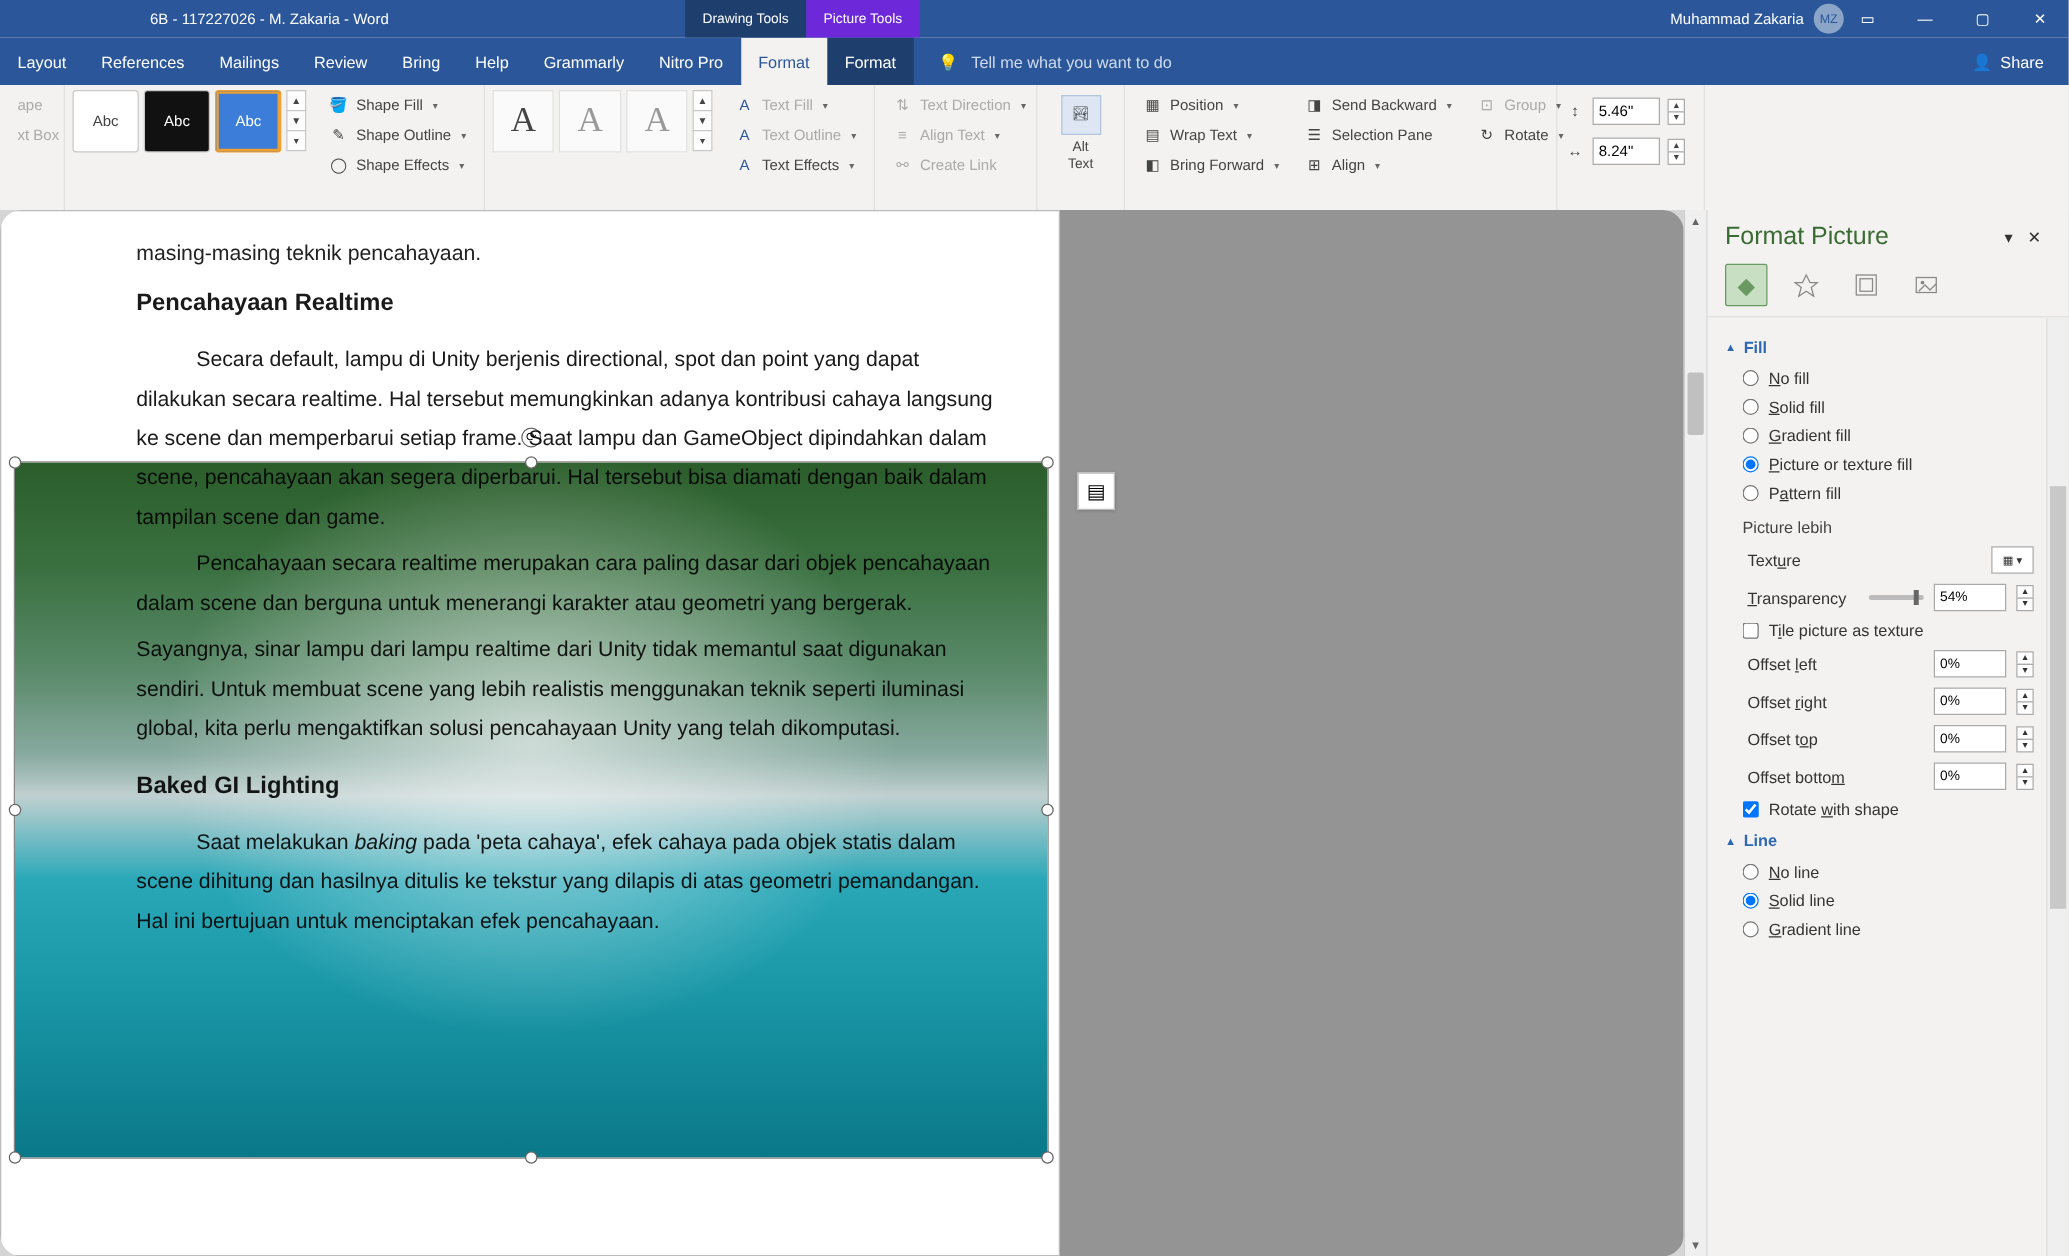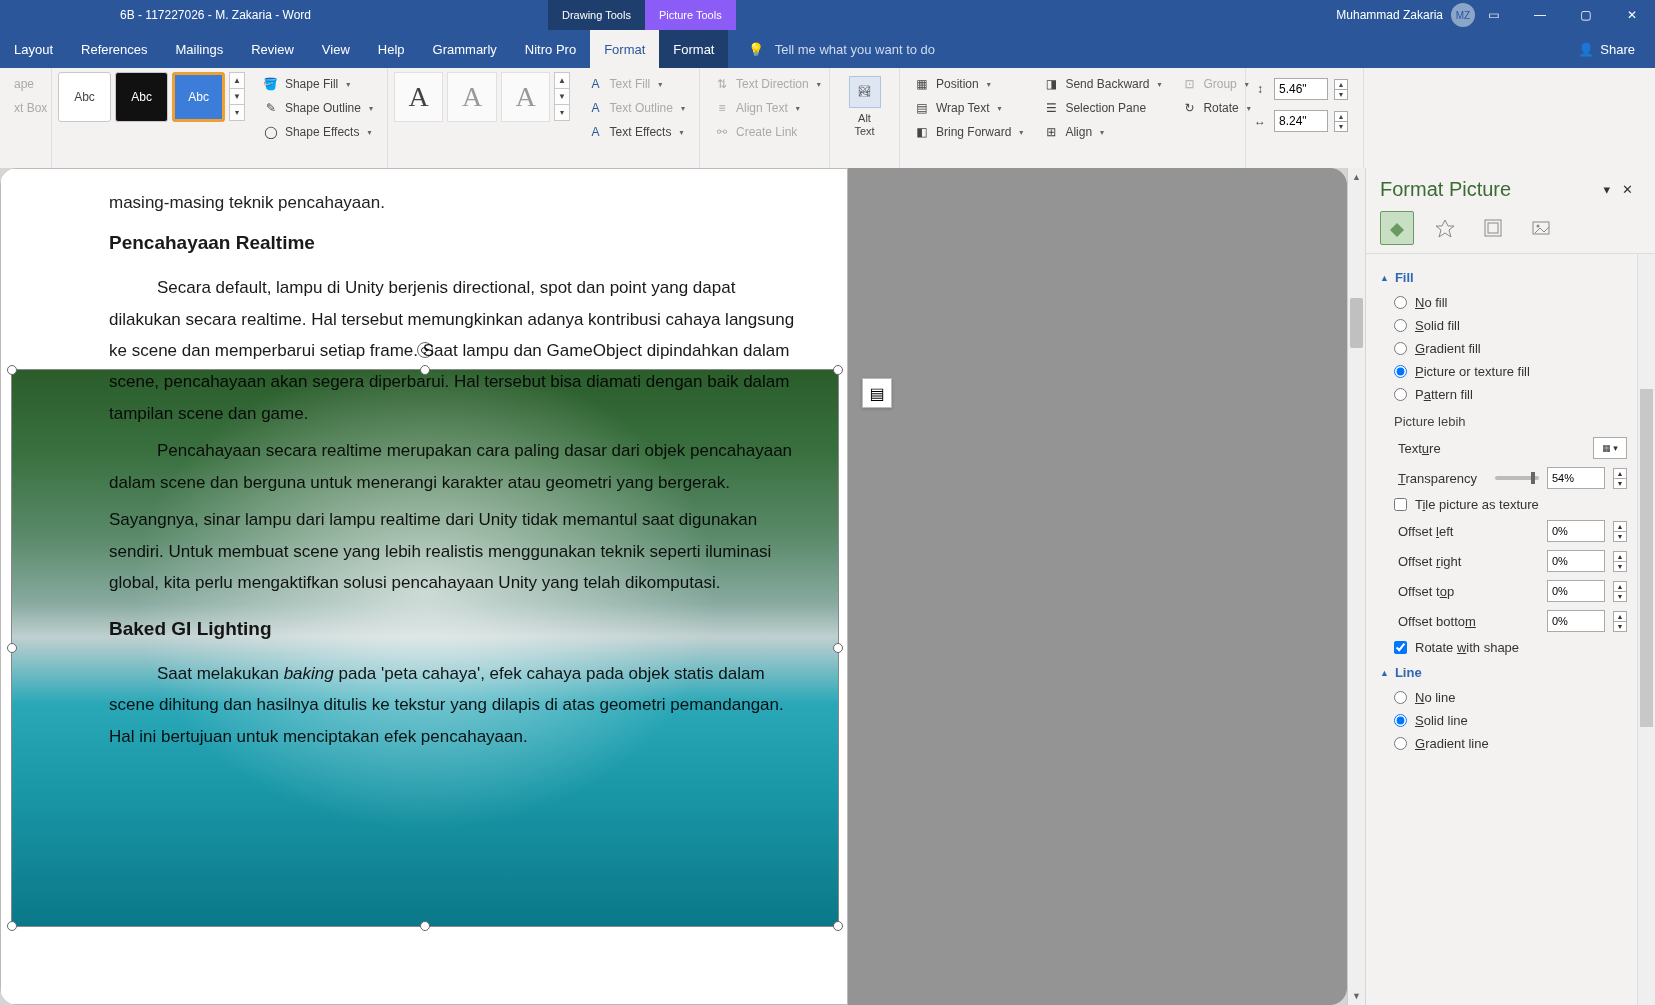--- a/index.html
+++ b/index.html
@@ -2,21 +2,21 @@
 <html><head>
 <meta charset="utf-8">
 <style>
 * { margin: 0; padding: 0; box-sizing: border-box; font-family: "Segoe UI", Tahoma, sans-serif; }
 body { background: #e6e6e6; width: 1655px; height: 1005px; overflow: hidden; position: relative; }
 
 
 .titlebar { height: 30px; background: #2b579a; display: flex; align-items: center; color: #fff; font-size: 12px; position: relative; }
 .titlebar .doc-title { position: absolute; left: 120px; }
 .titlebar .tool-tabs { position: absolute; left: 548px; display: flex; height: 100%; }
-.titlebar .tool-tab { padding: 0 14px; display:flex; align-items:center; height:100%; background:#8b5cf6; font-size:11px; }
+.titlebar .tool-tab { padding: 0 14px; display:flex; align-items:center; height:100%; background:#6d28d9; font-size:11px; }
 .titlebar .tool-tab.dark { background:#1e3e6e; }
 .titlebar .user { position: absolute; right: 180px; display:flex; align-items:center; gap:8px; }
 .titlebar .avatar { width:24px; height:24px; border-radius:50%; background:#8ba5c9; display:flex; align-items:center; justify-content:center; font-size:10px; color:#2b579a; }
 .titlebar .wincontrols { position:absolute; right:0; display:flex; height:100%; }
 .titlebar .winbtn { width:46px; display:flex; align-items:center; justify-content:center; cursor:pointer; font-size:12px; }
 
 
 .tabsrow { height: 38px; background: #2b579a; display:flex; align-items:stretch; color:#fff; font-size:13px; }
 .tabsrow .tab { padding:0 14px; display:flex; align-items:center; cursor:pointer; }
 .tabsrow .tab.active { background:#f3f2f1; color:#2b579a; }
@@ -124,21 +124,21 @@
     <div class="winbtn">▢</div>
     <div class="winbtn">✕</div>
   </div>
 </div>
 
 <div class="tabsrow">
   <div class="tab">Layout</div>
   <div class="tab">References</div>
   <div class="tab">Mailings</div>
   <div class="tab">Review</div>
-  <div class="tab">View</div>
+  <div class="tab">Bring</div>
   <div class="tab">Help</div>
   <div class="tab">Grammarly</div>
   <div class="tab">Nitro Pro</div>
   <div class="tab active">Format</div>
   <div class="tab dark">Format</div>
   <div class="tellme">
     <span>💡</span>
     <span>Tell me what you want to do</span>
   </div>
   <div class="spacer"></div>

